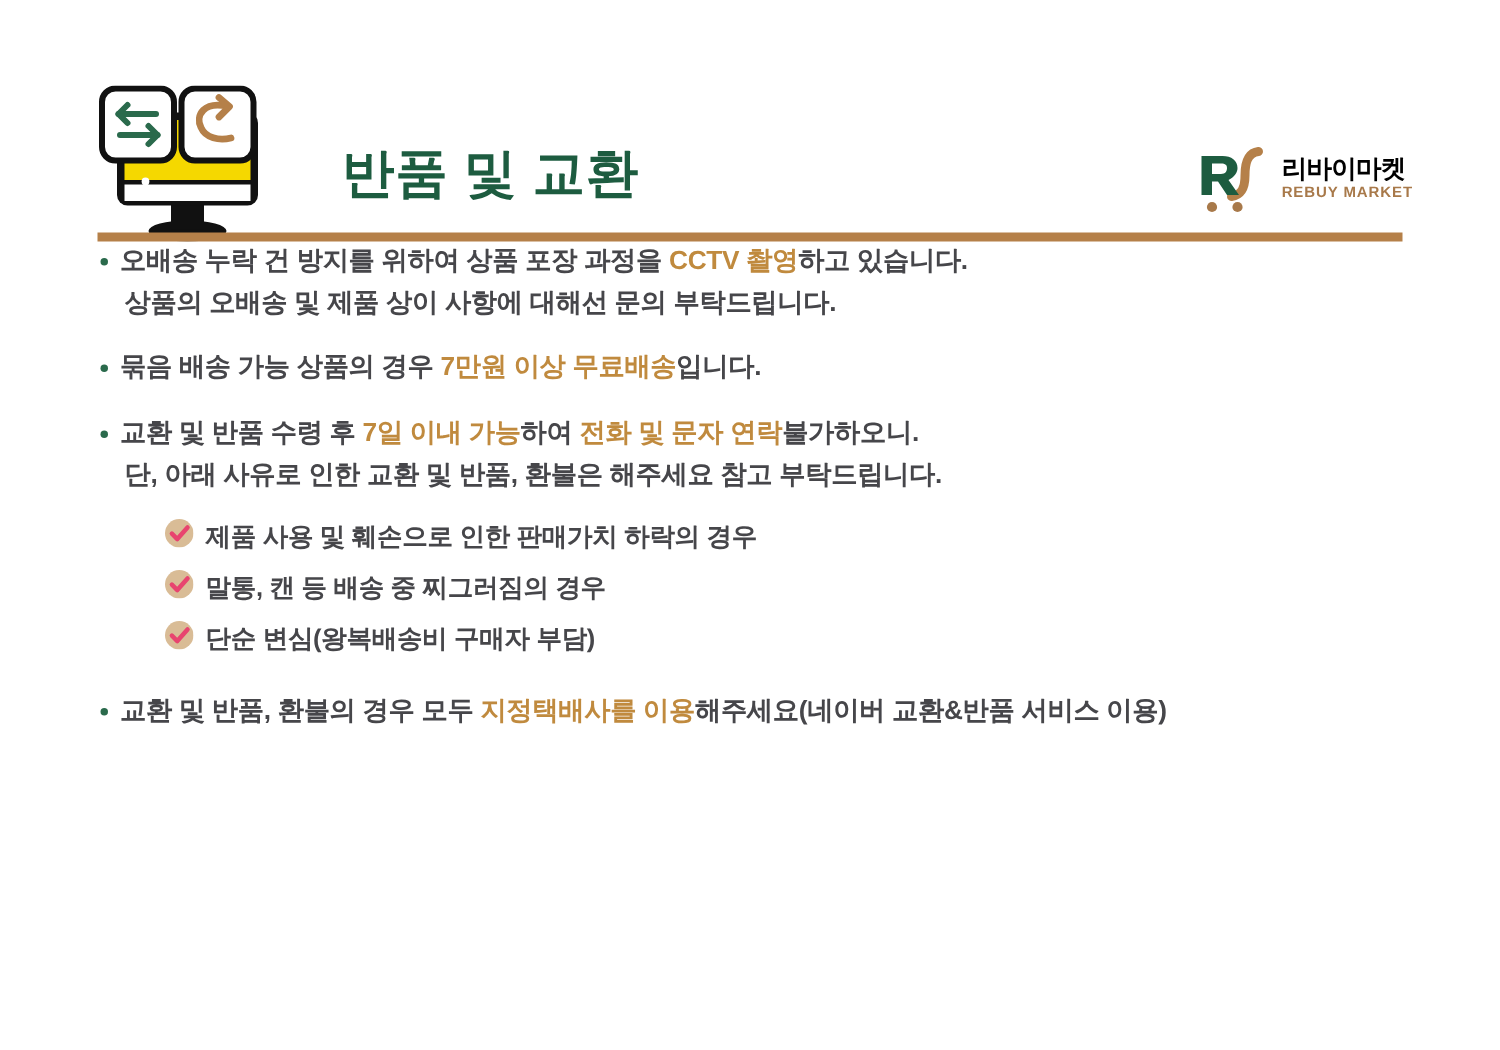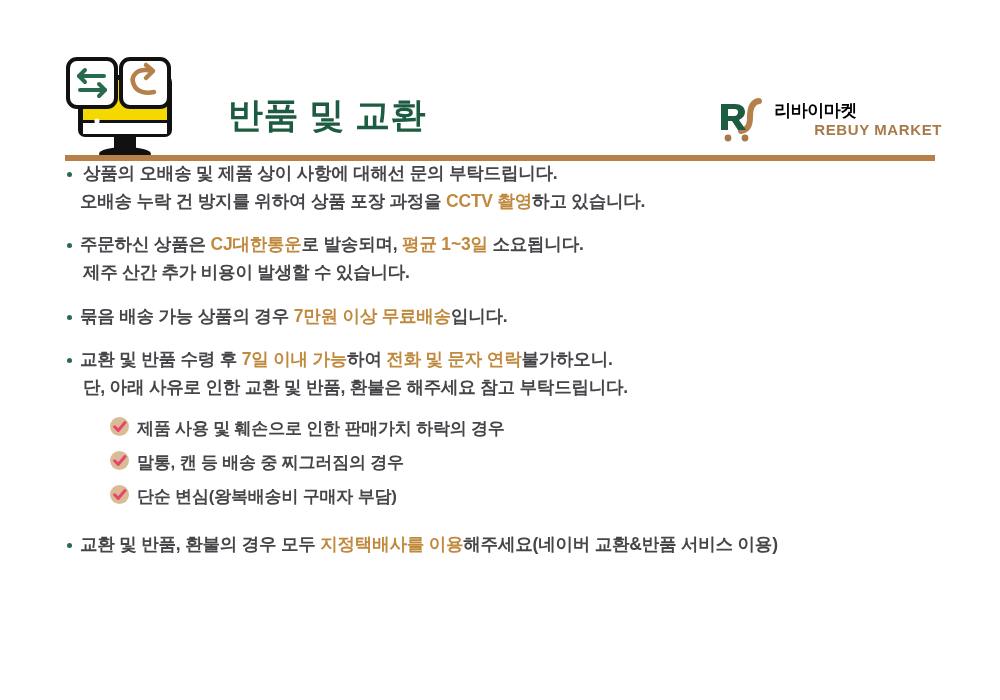--- a/index.html
+++ b/index.html
@@ -61,26 +61,25 @@
     justify-content: center;
     line-height: 1;
   }
   .brand-ko {
     font-size: 17px;
     font-weight: bold;
     color: #000000;
     letter-spacing: -0.5px;
   }
   .brand-en {
-    font-size: 15px;
+    font-size: 10px;
     font-weight: bold;
     color: #a8794a;
     letter-spacing: 0.6px;
     margin-top: 3px;
-    margin-left: 40px;
   }
 
   .divider {
     position: absolute;
     left: 65px;
     top: 155px;
     width: 870px;
     height: 6px;
     background: #b58049;
   }
@@ -204,27 +203,22 @@
     </div>
   </div>
 
   <div class="divider"></div>
 </div>
 
 <div class="content">
   <div id="bullets-host">
       <div class="bullet-block">
         <span class="bullet-dot"></span>
+        <div class="line"><span>오배송 누락 건 방지를 위하여 상품 포장 과정을 </span><span class="hl">CCTV 촬영</span><span>하고 있습니다.</span></div>
         <div class="line indent"><span>상품의 오배송 및 제품 상이 사항에 대해선 문의 부탁드립니다.</span></div>
-        <div class="line"><span>오배송 누락 건 방지를 위하여 상품 포장 과정을 </span><span class="hl">CCTV 촬영</span><span>하고 있습니다.</span></div>
-      </div>
-      <div class="bullet-block">
-        <span class="bullet-dot"></span>
-        <div class="line"><span>주문하신 상품은 </span><span class="hl">CJ대한통운</span><span>로 발송되며, </span><span class="hl">평균 1~3일</span><span> 소요됩니다.</span></div>
-        <div class="line indent"><span>제주 산간 추가 비용이 발생할 수 있습니다.</span></div>
       </div>
       <div class="bullet-block">
         <span class="bullet-dot"></span>
         <div class="line"><span>묶음 배송 가능 상품의 경우 </span><span class="hl">7만원 이상 무료배송</span><span>입니다.</span></div>
       </div>
       <div class="bullet-block">
         <span class="bullet-dot"></span>
         <div class="line"><span>교환 및 반품 수령 후 </span><span class="hl">7일 이내 가능</span><span>하여 </span><span class="hl">전화 및 문자 연락</span><span>불가하오니.</span></div>
         <div class="line indent"><span>단, 아래 사유로 인한 교환 및 반품, 환불은 해주세요 참고 부탁드립니다.</span></div>
       </div>

